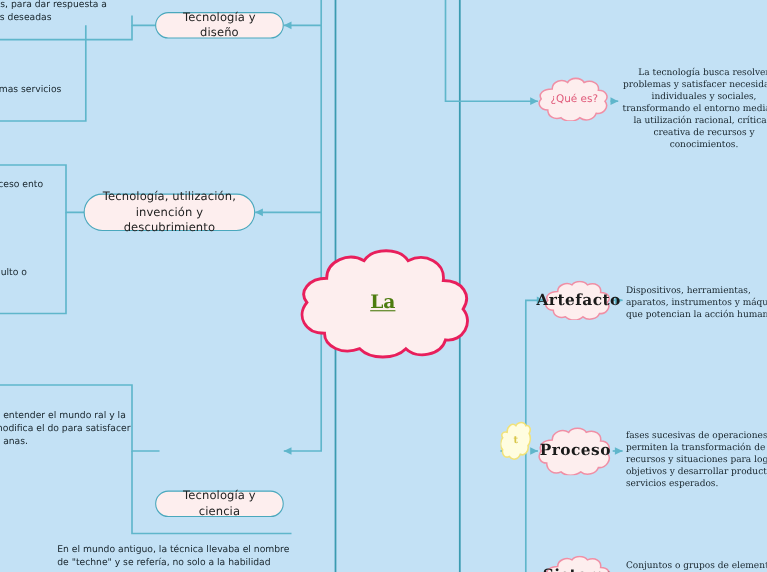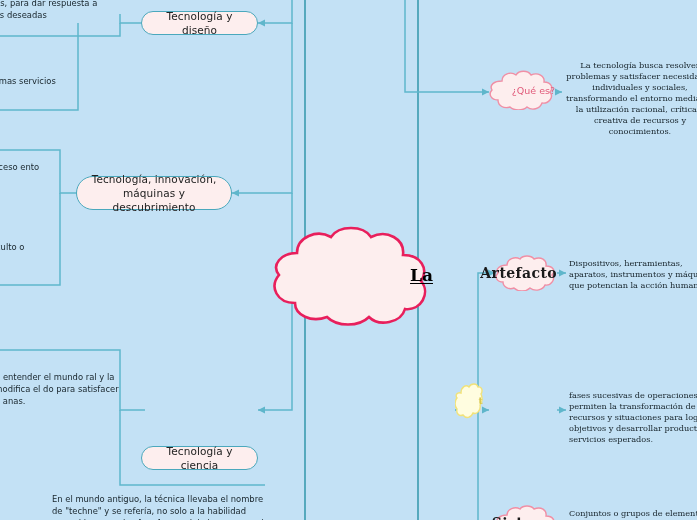--- a/index.html
+++ b/index.html
@@ -20,29 +20,29 @@
     box-sizing:border-box;
     display:flex;align-items:center;justify-content:flex-end;
     text-align:center;
     color:#222;
     font-size:10.5px;
     line-height:1.35;
     padding:3px 10px;
     letter-spacing:.1px;
   }
 
-  .cloudwrap{position:absolute;display:flex;align-items:center;justify-content:flex-end;}
+  .cloudwrap{position:absolute;display:flex;align-items:center;justify-content:center;}
   .cloudwrap svg{position:absolute;left:0;top:0;width:100%;height:100%;}
   .cloudwrap .cloudlabel{position:relative;z-index:2;text-align:center;}
 
   
   #central{width:170px;height:102px;left:263px;top:225px;}
   #central .cloudlabel{
     font-family:"DejaVu Serif",serif;
-    font-weight:bold;font-size:17px;color:#000000;line-height:1.28;
+    font-weight:bold;font-size:17px;color:#4d7c0f;line-height:1.28;
     text-decoration:underline;text-underline-offset:2px;
   }
 
   
   .minicloud .cloudlabel{
     font-family:"DejaVu Serif",serif;
     font-weight:bold;font-size:14px;color:#1a1a1a;letter-spacing:.4px;
   }
   #node-quees{width:66px;height:40px;left:489px;top:70px;}
   #node-quees .cloudlabel{color:#e05a7a;font-family:"DejaVu Sans",sans-serif;font-weight:normal;font-size:9.5px;letter-spacing:0;}
@@ -154,21 +154,21 @@
     <div class="cloudlabel">
       <span>La</span><br>
     </div>
   </div>
 
   <div class="pill" id="pill-diseno" style="left:141px;top:11px;width:117px;height:24px;">
     <span>Tecnología y diseño</span>
   </div>
 
   <div class="pill" id="pill-innovacion" style="left:76px;top:176px;width:156px;height:34px;">
-    <span>Tecnología, innovación, máquinas y descubrimiento</span>
+    <span>Tecnología, utilización, invención y descubrimiento</span>
   </div>
 
   <div class="pill" id="pill-ciencia" style="left:141px;top:398px;width:117px;height:24px;margin-top:48px;">
     <span>Tecnología y ciencia</span>
   </div>
 
   <div class="cloudwrap minicloud" id="node-quees">
     <svg viewBox="0 0 66 40" preserveAspectRatio="none">
       <path d="M13 11 C13 4 22 1 27 5 C30 0 39 0 42 5 C49 2 56 6 55 12
                C62 12 65 18 61 22 C65 27 60 34 53 33 C51 39 43 41 38 37
@@ -181,20 +181,29 @@
   <div class="cloudwrap minicloud" id="node-artefacto">
     <svg viewBox="0 0 62 36" preserveAspectRatio="none">
       <path d="M12 10 C12 4 20 1 25 4 C28 0 36 0 39 4 C46 1 52 5 51 11
                C58 11 61 16 57 20 C61 24 56 31 50 30 C48 35 40 37 35 33
                C31 37 23 37 19 33 C14 35 8 32 8 27 C2 27 -1 22 3 18
                C0 14 5 10 12 10 Z" fill="#fdeeee" stroke="#f08fa5" stroke-width="1.4"></path>
     </svg>
     <div class="cloudlabel">Artefacto</div>
   </div>
 
+  <div class="cloudwrap minicloud" id="node-proceso">
+    <svg viewBox="0 0 68 44" preserveAspectRatio="none">
+      <path d="M13 12 C13 5 22 1 28 5 C31 0 41 0 44 5 C52 2 58 7 57 13
+               C64 13 67 19 63 24 C68 29 62 38 55 37 C53 43 44 45 39 41
+               C34 45 25 45 21 41 C15 44 8 40 8 33 C2 33 -1 27 3 22
+               C0 17 5 12 13 12 Z" fill="#fdeeee" stroke="#f08fa5" stroke-width="1.4"></path>
+    </svg>
+    <div class="cloudlabel">Proceso</div>
+  </div>
 
   <div class="cloudwrap minicloud" id="node-sistema">
     <svg viewBox="0 0 62 36" preserveAspectRatio="none">
       <path d="M12 10 C12 4 20 1 25 4 C28 0 36 0 39 4 C46 1 52 5 51 11
                C58 11 61 16 57 20 C61 24 56 31 50 30 C48 35 40 37 35 33
                C31 37 23 37 19 33 C14 35 8 32 8 27 C2 27 -1 22 3 18
                C0 14 5 10 12 10 Z" fill="#fdeeee" stroke="#f08fa5" stroke-width="1.4"></path>
     </svg>
     <div class="cloudlabel">Sistema</div>
   </div>

